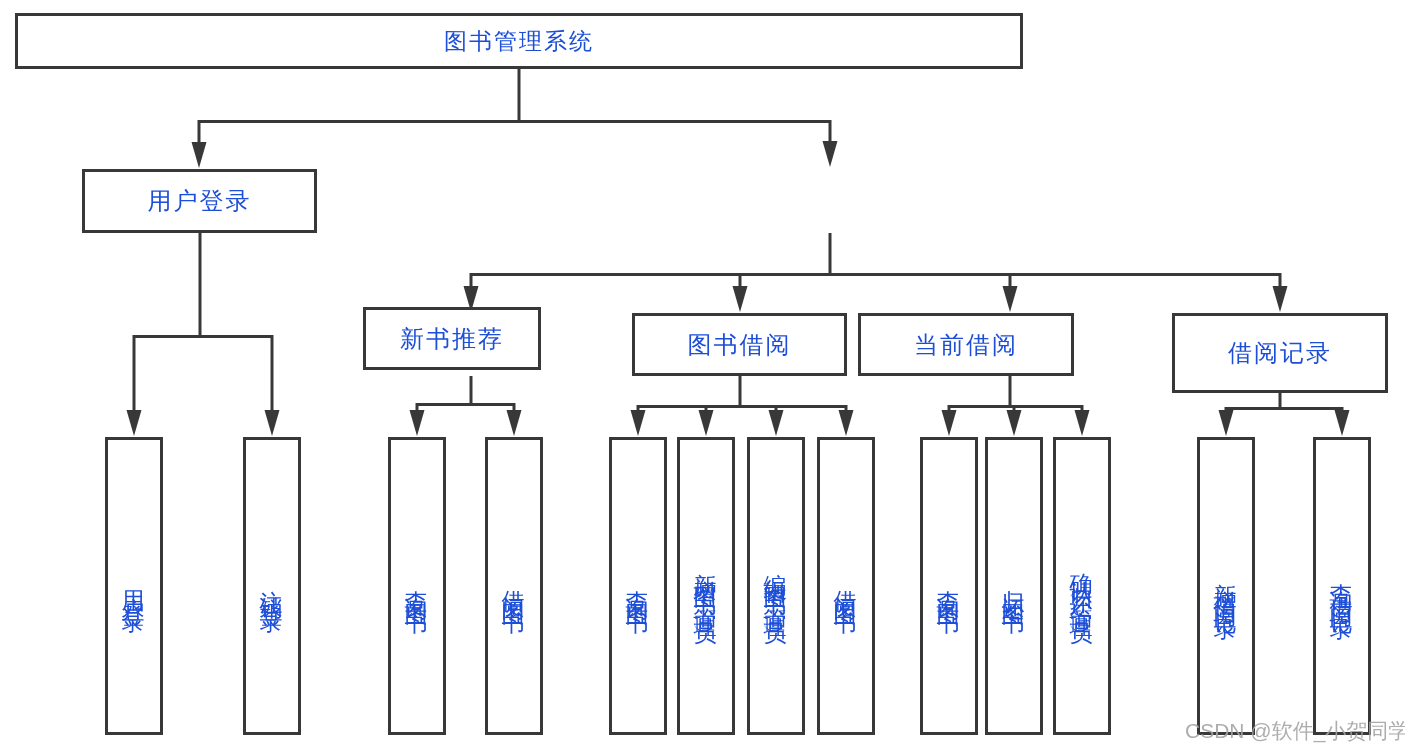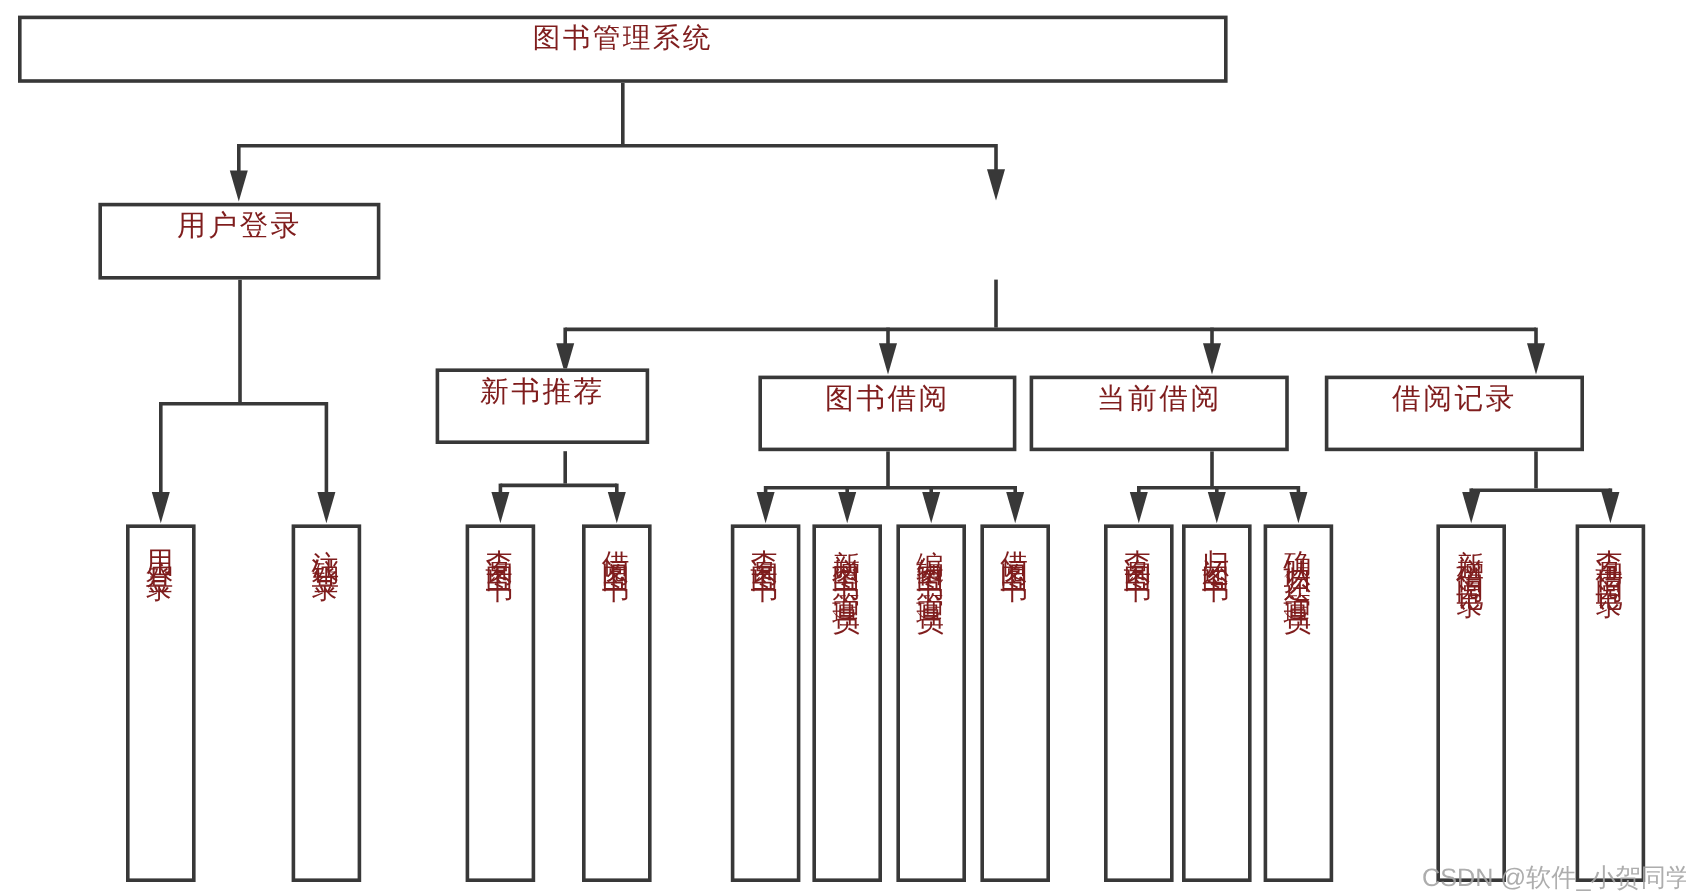--- a/index.html
+++ b/index.html
@@ -9,22 +9,22 @@
     background:#ffffff;
     font-family:"Liberation Sans","DejaVu Sans",sans-serif;
     overflow:hidden;
   }
   .wires{position:absolute;left:0;top:0;width:1405px;height:747px;}
   .node{
     position:absolute;
     box-sizing:border-box;
     background:#ffffff;
     border:3px solid #383838;
-    display:flex;align-items:flex-start;justify-content:center;
-    color:#7f1d1d;
+    display:flex;align-items:center;justify-content:center;
+    color:#1d4ed8;
   }
   .node.h .lbl{
     font-size:24px;
     letter-spacing:2px;
     white-space:nowrap;
   }
   .node.root .lbl{font-size:23px;}
   .node.v{top:437px;width:58px;height:298px;}
   .node.v .vtext{
     writing-mode:vertical-rl;
@@ -131,21 +131,21 @@
 
   <div class="node h" style="left:363px;top:307px;width:178px;height:63px">
     <span class="lbl">新书推荐</span>
   </div>
   <div class="node h" style="left:632px;top:313px;width:215px;height:63px">
     <span class="lbl">图书借阅</span>
   </div>
   <div class="node h" style="left:858px;top:313px;width:216px;height:63px">
     <span class="lbl">当前借阅</span>
   </div>
-  <div class="node h" style="left:1104px;top:313px;width:216px;height:63px">
+  <div class="node h" style="left:1172px;top:313px;width:216px;height:80px">
     <span class="lbl">借阅记录</span>
   </div>
 
   <div class="node v" style="left:105px">
     <span class="vtext">用户登录</span>
   </div>
   <div class="node v" style="left:243px">
     <span class="vtext">注销登录</span>
   </div>
 

